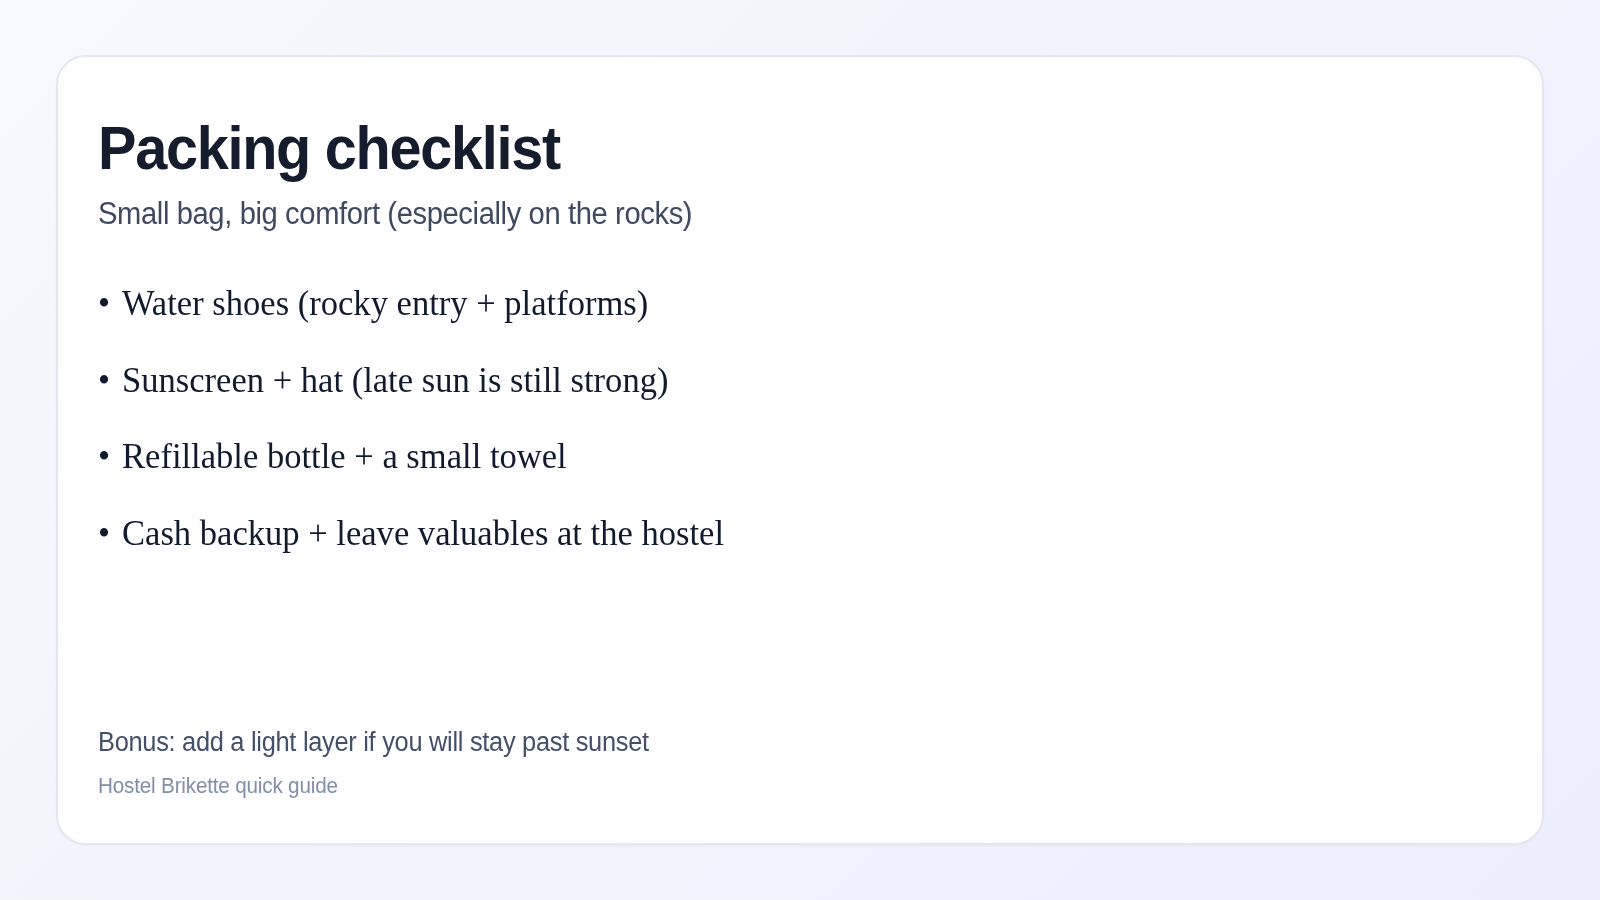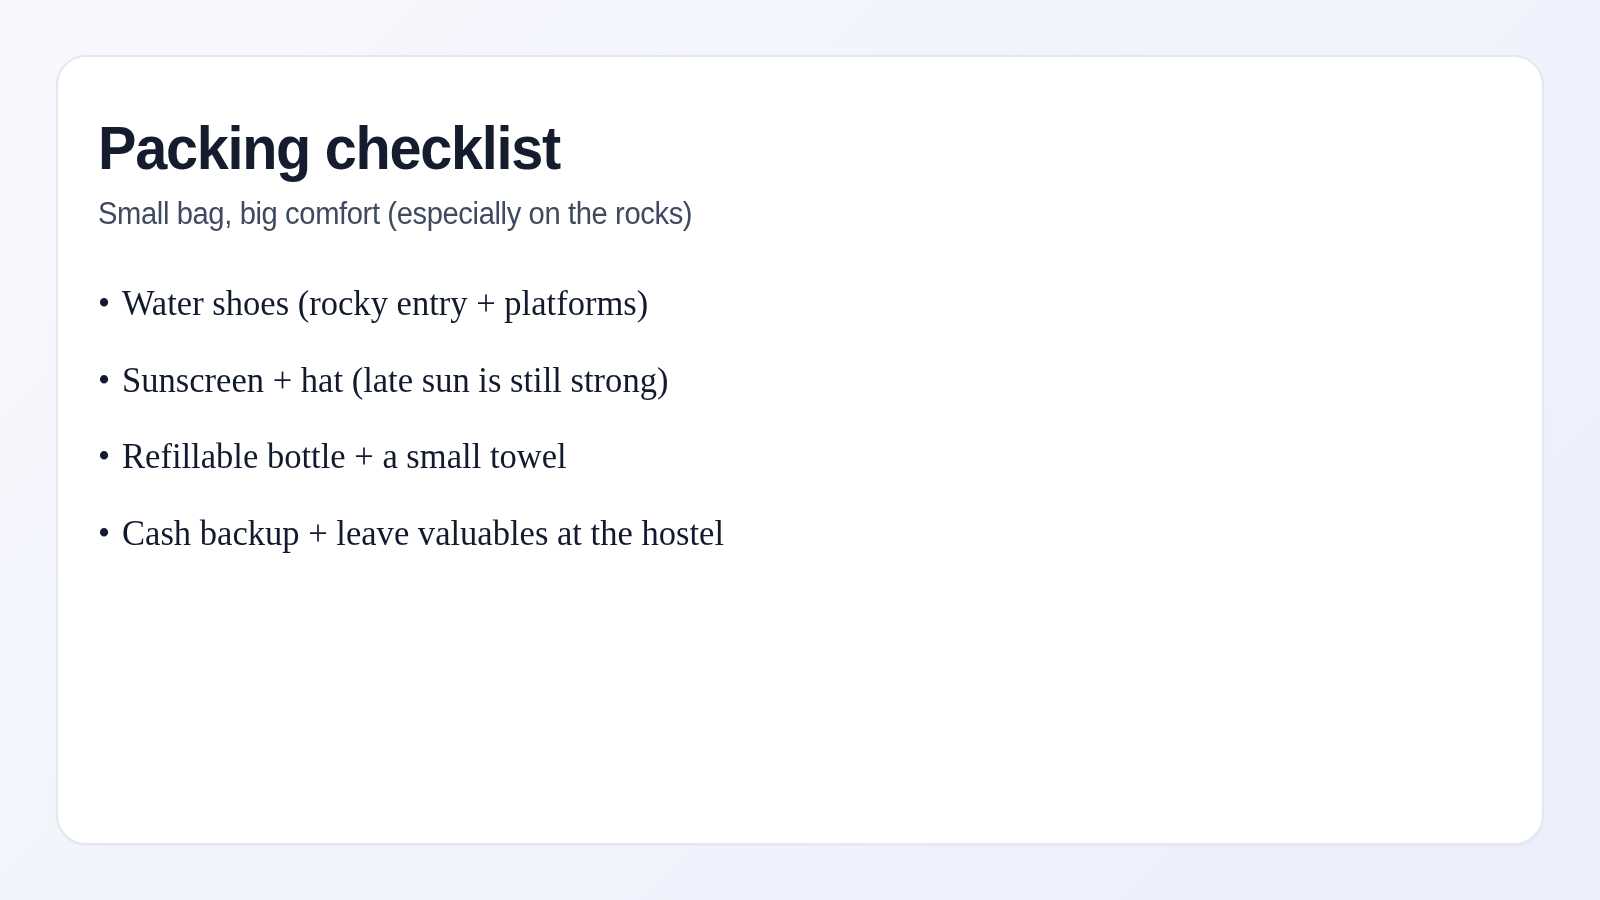--- a/index.html
+++ b/index.html
@@ -159,16 +159,20 @@
 
       <li class="bullet-item">
         <span class="bullet-marker">•</span>
         <span class="bullet-text">Cash backup + leave valuables at the hostel</span>
       </li>
 
     </ul>
 
     <div class="spacer"></div>
 
+    <div class="card-footer">
+      <p class="footer-note">Bonus: add a light layer if you will stay past sunset</p>
+      <p class="footer-source">Hostel Brikette quick guide</p>
+    </div>
 
   </div>
 
 </div>
 
 </body></html>

